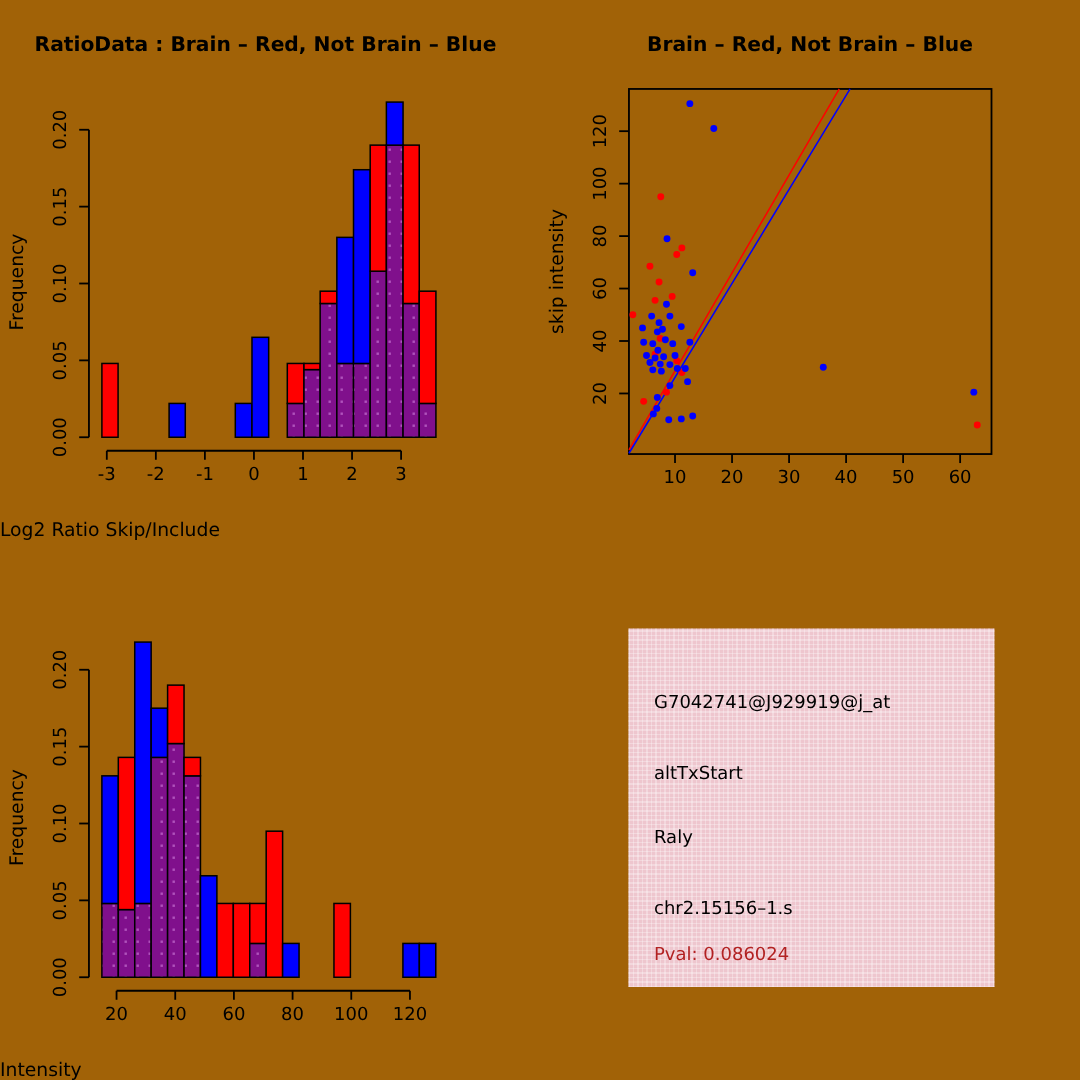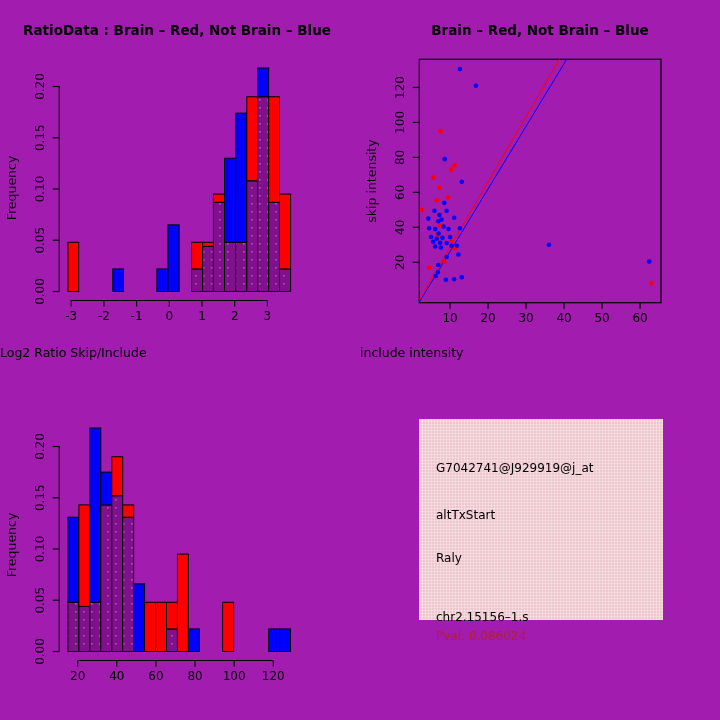--- a/index.html
+++ b/index.html
@@ -1,28 +1,28 @@
 <!DOCTYPE html>
 <html><head>
 <meta charset="utf-8">
 <style>
   html,body{margin:0;padding:0;background:#ffffff;}
-  #canvas{position:relative;width:720px;height:720px;background:#a21caf;overflow:hidden;
+  #canvas{position:relative;width:720px;height:720px;background:#a16207;overflow:hidden;
           font-family:"DejaVu Sans",sans-serif;}
   .panel{position:absolute;width:360px;height:360px;}
   #panel-tl{left:0;top:0;}
   #panel-tr{left:360px;top:0;}
   #panel-bl{left:0;top:360px;}
   #panel-br{left:360px;top:360px;}
   .panel svg{position:absolute;left:0;top:0;}
   .chart-title{position:absolute;top:22px;text-align:center;font-size:13.5px;font-weight:bold;color:#000;white-space:nowrap;}
   .x-label{position:absolute;top:345px;font-size:12.5px;color:#000;}
   .y-label{position:absolute;transform:translate(-50%,-50%) rotate(-90deg);font-size:12.5px;color:#000;white-space:nowrap;}
   .tick{font-family:"DejaVu Sans",sans-serif;font-size:12px;fill:#000;}
-  #info-box{position:absolute;left:59px;top:59px;width:244px;height:201px;
+  #info-box{position:absolute;left:59px;top:59px;width:244px;height:239px;
             background-color:#eec6ce;
             background-image:
               repeating-linear-gradient(0deg, rgba(255,255,255,.30) 0 1px, rgba(0,0,0,0) 1px 3px),
               repeating-linear-gradient(90deg, rgba(255,255,255,.30) 0 1px, rgba(0,0,0,0) 1px 3px);}
   .iline{position:absolute;left:17px;font-size:12px;color:#000;white-space:nowrap;}
 </style>
 </head>
 <body>
 
 <div id="canvas">
@@ -89,21 +89,20 @@
           <rect x="268.708" y="96.75" width="10.790999999999997" height="105.57499999999999" fill="#FF0000" stroke="#000" stroke-width="1"></rect>
           <rect x="279.499" y="268.95" width="11.117999999999995" height="22.55000000000001" fill="url(#pdA)" stroke="#000" stroke-width="1"></rect>
           <rect x="279.499" y="194.125" width="11.117999999999995" height="74.82499999999999" fill="#FF0000" stroke="#000" stroke-width="1"></rect>
         </g>
       </svg>
   </div>
 
   <div class="panel" id="panel-tr">
     <div class="chart-title" style="left:0;width:360px;">Brain – Red, Not Brain – Blue</div>
     <div class="y-label" style="left:11px;top:181px;">skip intensity</div>
-    <div class="x-label" style="left:0;width:360px;">include intensity</div>
     <svg id="svg-tr" width="360" height="360">
         <g>
           <rect x="59.3" y="59.3" width="241.7" height="243.39999999999998" fill="none" stroke="#000" stroke-width="1.2"></rect>
           <line x1="90.01620006291286" y1="302.7" x2="90.01620006291286" y2="308.7" stroke="#000" stroke-width="1.2"></line>
           <text x="90.01620006291286" y="321.7" text-anchor="middle" class="tick">10</text>
           <line x1="128.03129915067632" y1="302.7" x2="128.03129915067632" y2="308.7" stroke="#000" stroke-width="1.2"></line>
           <text x="128.03129915067632" y="321.7" text-anchor="middle" class="tick">20</text>
           <line x1="166.04639823843974" y1="302.7" x2="166.04639823843974" y2="308.7" stroke="#000" stroke-width="1.2"></line>
           <text x="166.04639823843974" y="321.7" text-anchor="middle" class="tick">30</text>
           <line x1="204.0614973262032" y1="302.7" x2="204.0614973262032" y2="308.7" stroke="#000" stroke-width="1.2"></line>
@@ -183,20 +182,21 @@
           <circle cx="94.19786096256684" cy="279.26925287356323" r="2.3" fill="#0000FF"></circle>
           <circle cx="101.80088078011953" cy="277.3458333333333" r="2.3" fill="#0000FF"></circle>
           <circle cx="188.8554576910978" cy="244.82255747126436" r="2.3" fill="#0000FF"></circle>
           <circle cx="289.2153192827933" cy="261.433908045977" r="2.3" fill="#0000FF"></circle>
         </g>
       </svg>
   </div>
 
   <div class="panel" id="panel-bl">
     <div class="y-label" style="left:11px;top:185px;">Frequency</div>
+    <div class="x-label" style="left:0;width:350px;">Intensity</div>
     <svg id="svg-bl" width="360" height="360">
         <defs>
           <pattern id="pdB" width="8" height="8" patternUnits="userSpaceOnUse">
             <rect x="0" y="0" width="8" height="8" fill="#80108C"></rect>
             <rect x="3" y="3" width="1.6" height="1.6" fill="#B052BC"></rect>
           </pattern>
         </defs>
         <g stroke="none">
           <line x1="59.3" y1="86.5" x2="59.3" y2="291.5" stroke="#000" stroke-width="1.2"></line>
           <line x1="52.8" y1="291.5" x2="59.3" y2="291.5" stroke="#000" stroke-width="1.2"></line>
@@ -248,18 +248,18 @@
           <rect x="279.55920000000003" y="268.95" width="10.953599999999994" height="22.55000000000001" fill="#0000FF" stroke="#000" stroke-width="1"></rect>
         </g>
       </svg>
   </div>
 
   <div class="panel" id="panel-br">
     <div id="info-box">
       <div class="iline" style="top:42px;">G7042741@J929919@j_at</div>
       <div class="iline" style="top:89px;text-align:center;">altTxStart</div>
       <div class="iline" style="top:132px;">Raly</div>
-      <div class="iline" style="top:179px;margin-top:12px;">chr2.15156–1.s</div>
+      <div class="iline" style="top:179px;">chr2.15156–1.s</div>
       <div class="iline" style="top:210px;color:#B22222;">Pval: 0.086024</div>
     </div>
   </div>
 
 </div>
 
 </body></html>

